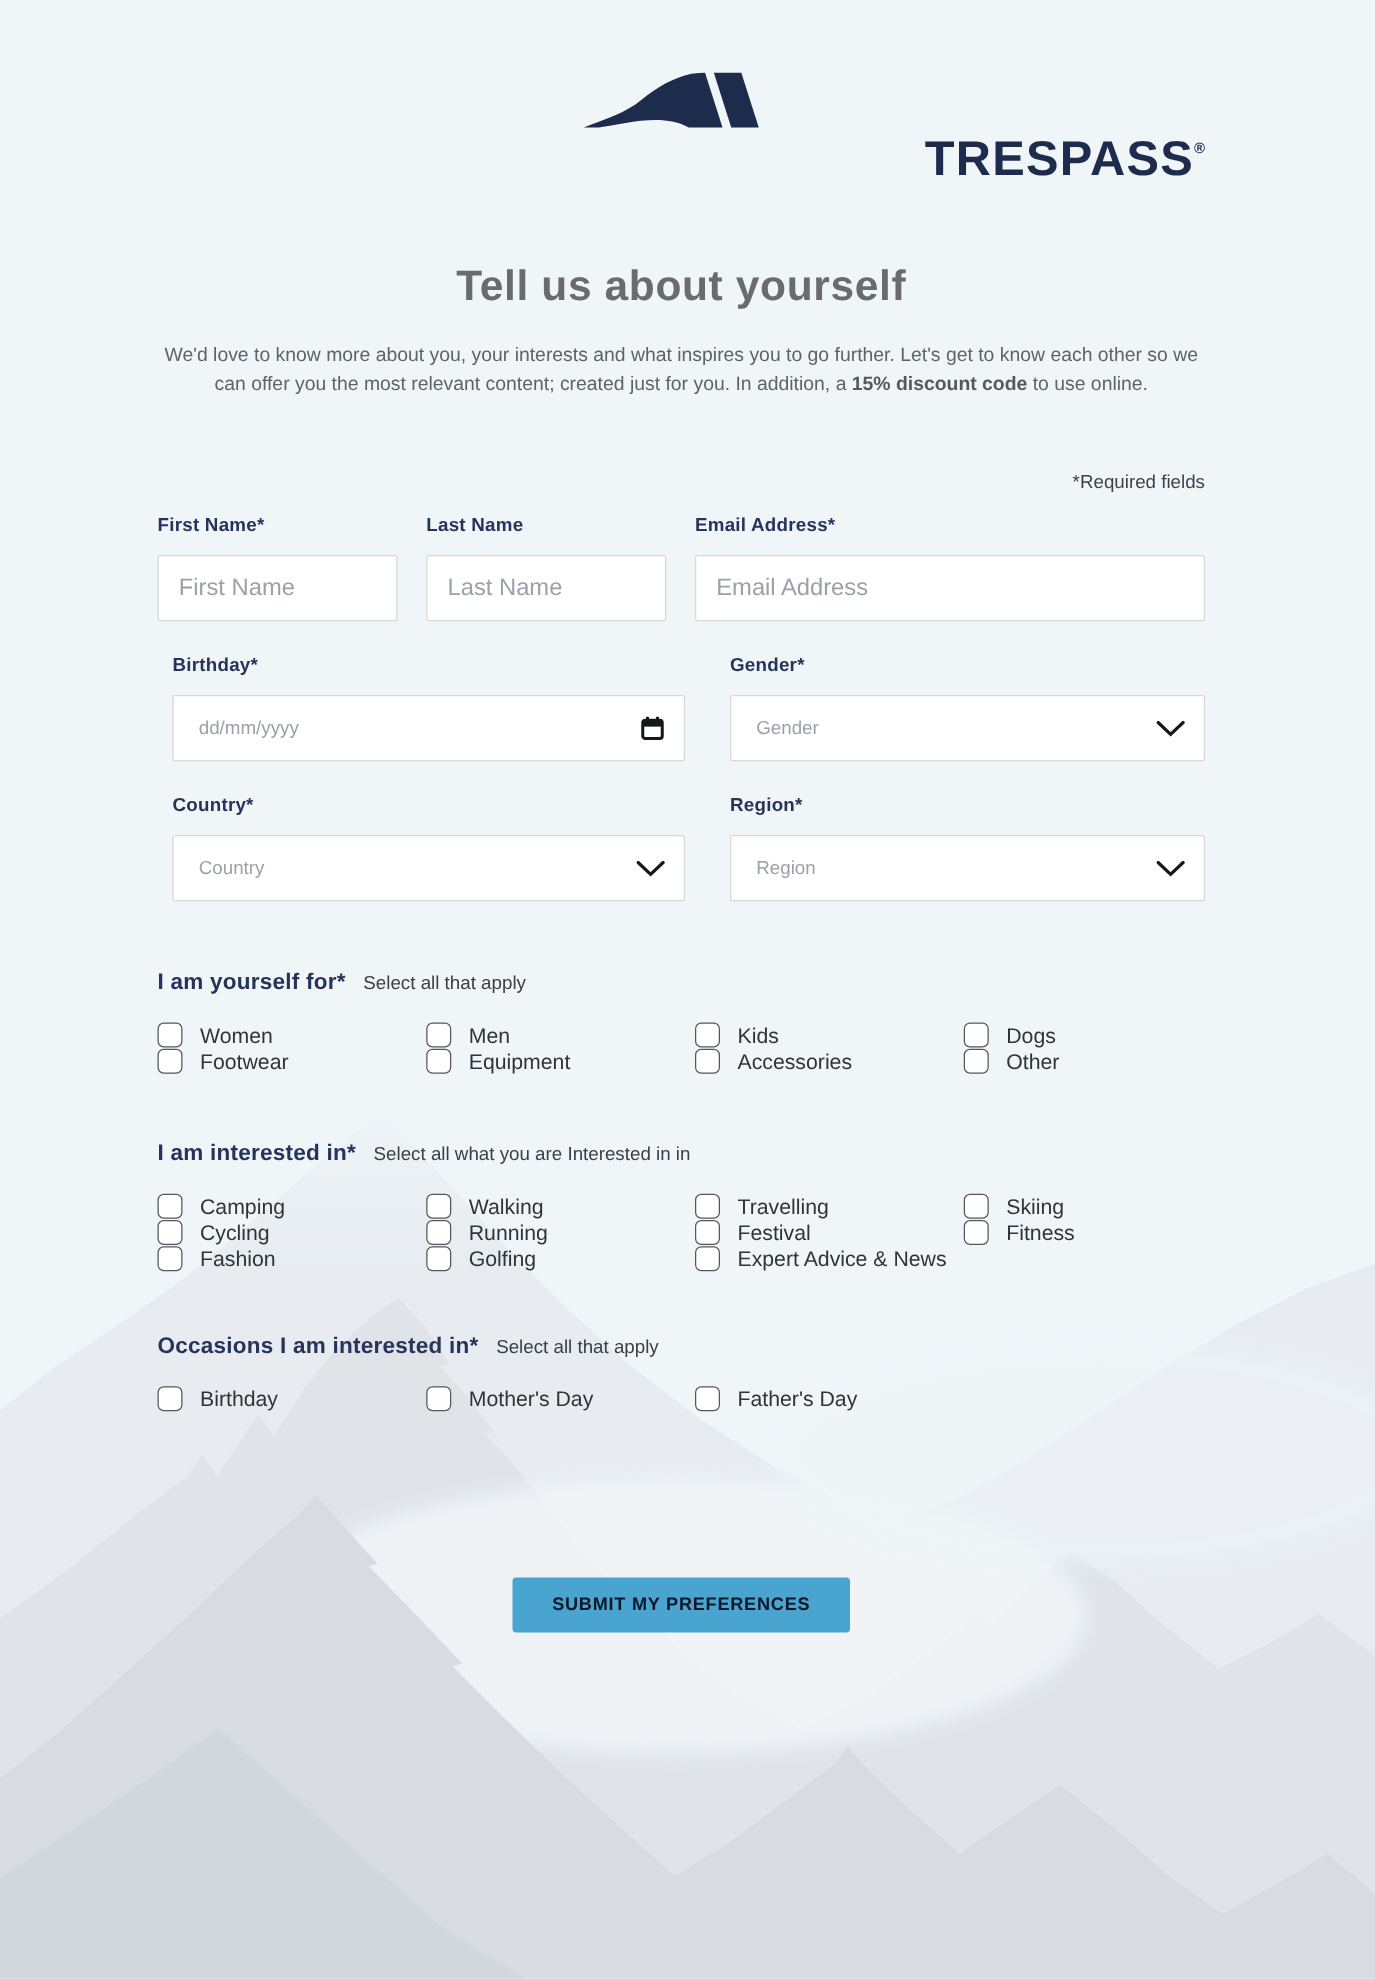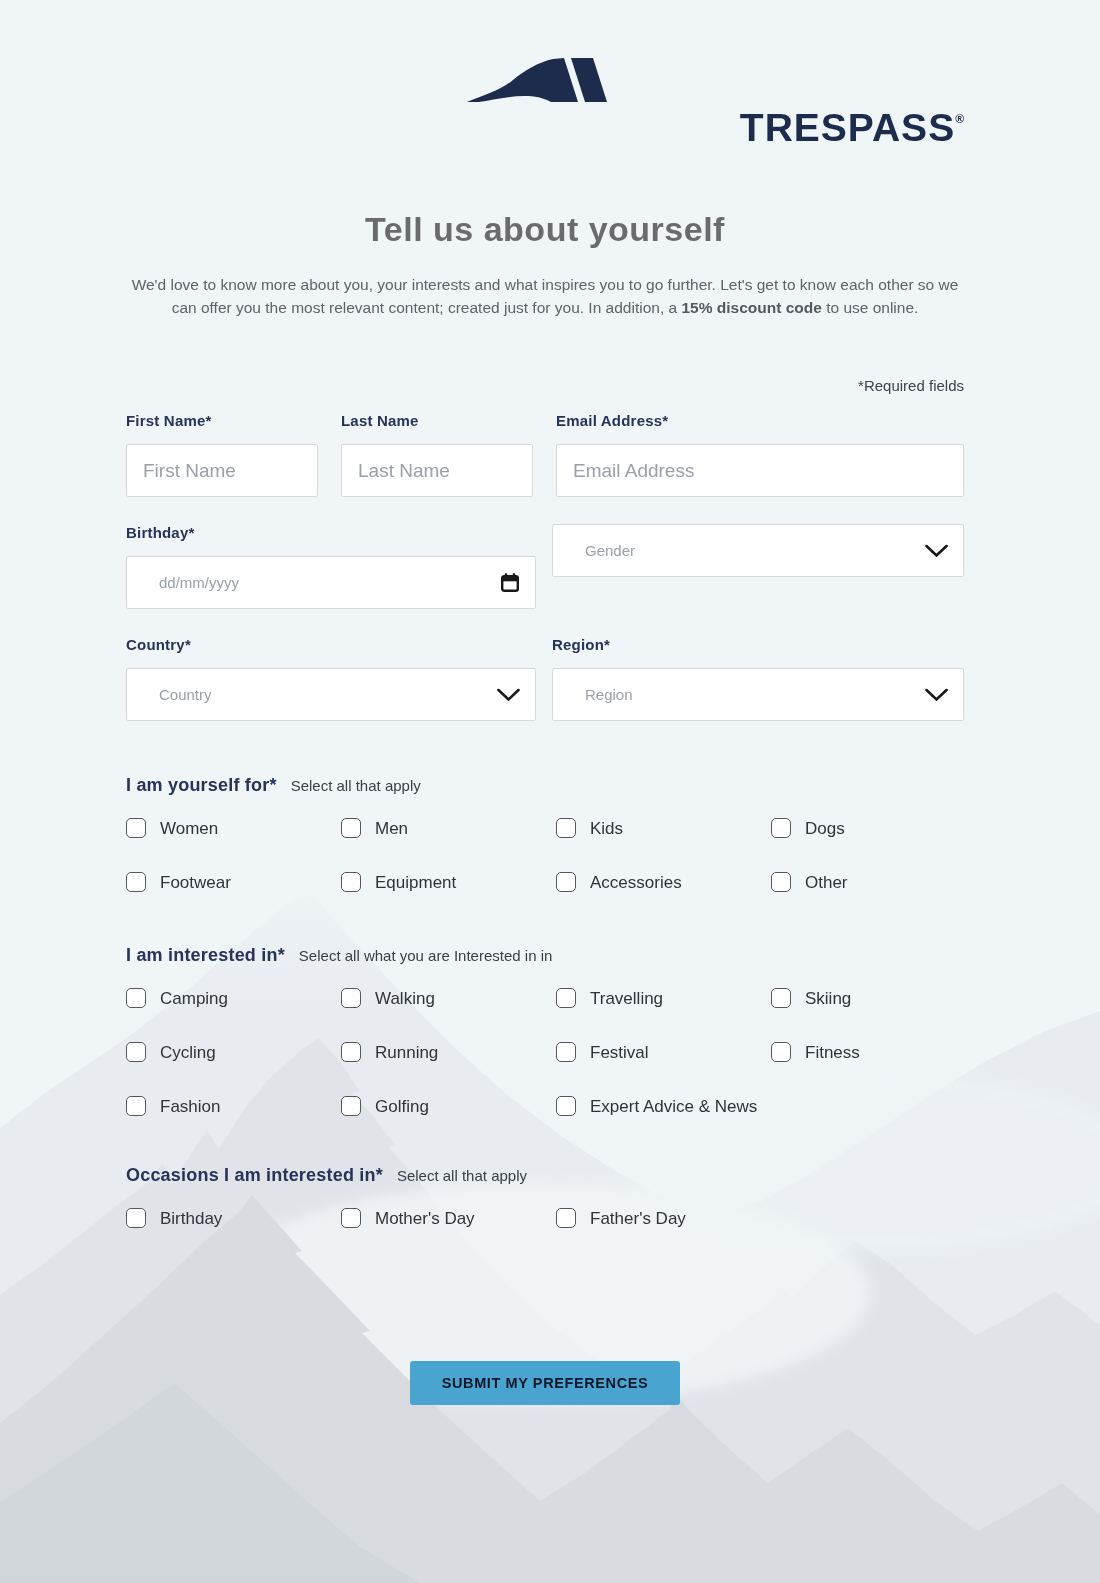--- a/index.html
+++ b/index.html
@@ -57,21 +57,21 @@
 
   
   .form-area { margin-top:58px; }
   .required-note {
     text-align:right;
     font-size:15px; color:#3d434b;
     margin-bottom:18px;
   }
 
   .field-row { display:flex; gap:23px; margin-bottom:27px; }
-  .field-row.two { gap:16px; }
+  .field-row.two { gap:36px;margin-left:12px; }
   .field { display:flex; flex-direction:column; }
   .f-w192 { width:192px; }
   .f-w410 { width:410px; }
   .f-flex { flex:1; }
 
   .field-label {
     font-size:15px; font-weight:bold;
     color:#26335a; letter-spacing:0.2px;
     margin-bottom:14px; line-height:18px;
   }
@@ -87,21 +87,21 @@
     padding:0 16px;
     font-family:"Liberation Sans", sans-serif;
     font-size:19px; color:#33373c;
     outline:none;
   }
   .text-input::placeholder { color:#9aa1a8; opacity:1; }
 
   .date-box, .select-box {
     position:relative;
     display:flex; align-items:center;
-    padding:0 32px;
+    padding:0 20px;
     cursor:pointer;
   }
   .placeholder-text { font-size:15px; color:#9aa1a8; }
   .box-icon { position:absolute; right:15px; top:50%; transform:translateY(-50%); display:flex; }
 
   
   .cb-section { margin-top:52px; }
   .cb-section.first { margin-top:54px; }
   .cb-section.last { margin-top:48px; }
   .section-head { display:flex; align-items:baseline; }
@@ -110,21 +110,20 @@
     color:#26335a; letter-spacing:0.2px;
   }
   .section-hint {
     margin-left:14px;
     font-size:15px; color:#3b4046;
   }
   .cb-grid {
     margin-top:22px;
     display:grid;
     grid-template-columns:215px 215px 215px 193px;
-    row-gap:33px;
   }
   .cb-item {
     display:flex; align-items:flex-start;
     cursor:pointer;
   }
   .cb-box {
     flex:0 0 auto;
     width:20px; height:20px;
     background:#ffffff;
     border:1.6px solid #53585e;
@@ -230,20 +229,21 @@
               <svg width="20" height="21" viewBox="0 0 20 21" aria-hidden="true">
                 <rect x="2.2" y="3.6" width="15.6" height="14.6" rx="2" fill="none" stroke="#17181a" stroke-width="2.4"></rect>
                 <rect x="2.2" y="3.6" width="15.6" height="5.2" fill="#17181a"></rect>
                 <rect x="4.8" y="0.8" width="2.4" height="3.4" rx="0.6" fill="#17181a"></rect>
                 <rect x="12.8" y="0.8" width="2.4" height="3.4" rx="0.6" fill="#17181a"></rect>
               </svg>
             </span>
           </div>
         </div>
         <div class="field f-flex">
+          <label class="field-label">Gender*</label>
           <div class="select-box">
             <span class="placeholder-text">Gender</span>
             <span class="box-icon">
               <svg width="23" height="13" viewBox="0 0 23 13" aria-hidden="true">
                 <polyline points="1.5,1.5 11.5,11 21.5,1.5" fill="none" stroke="#17181a" stroke-width="2.6" stroke-linecap="round"></polyline>
               </svg>
             </span>
           </div>
         </div>
       </div>

